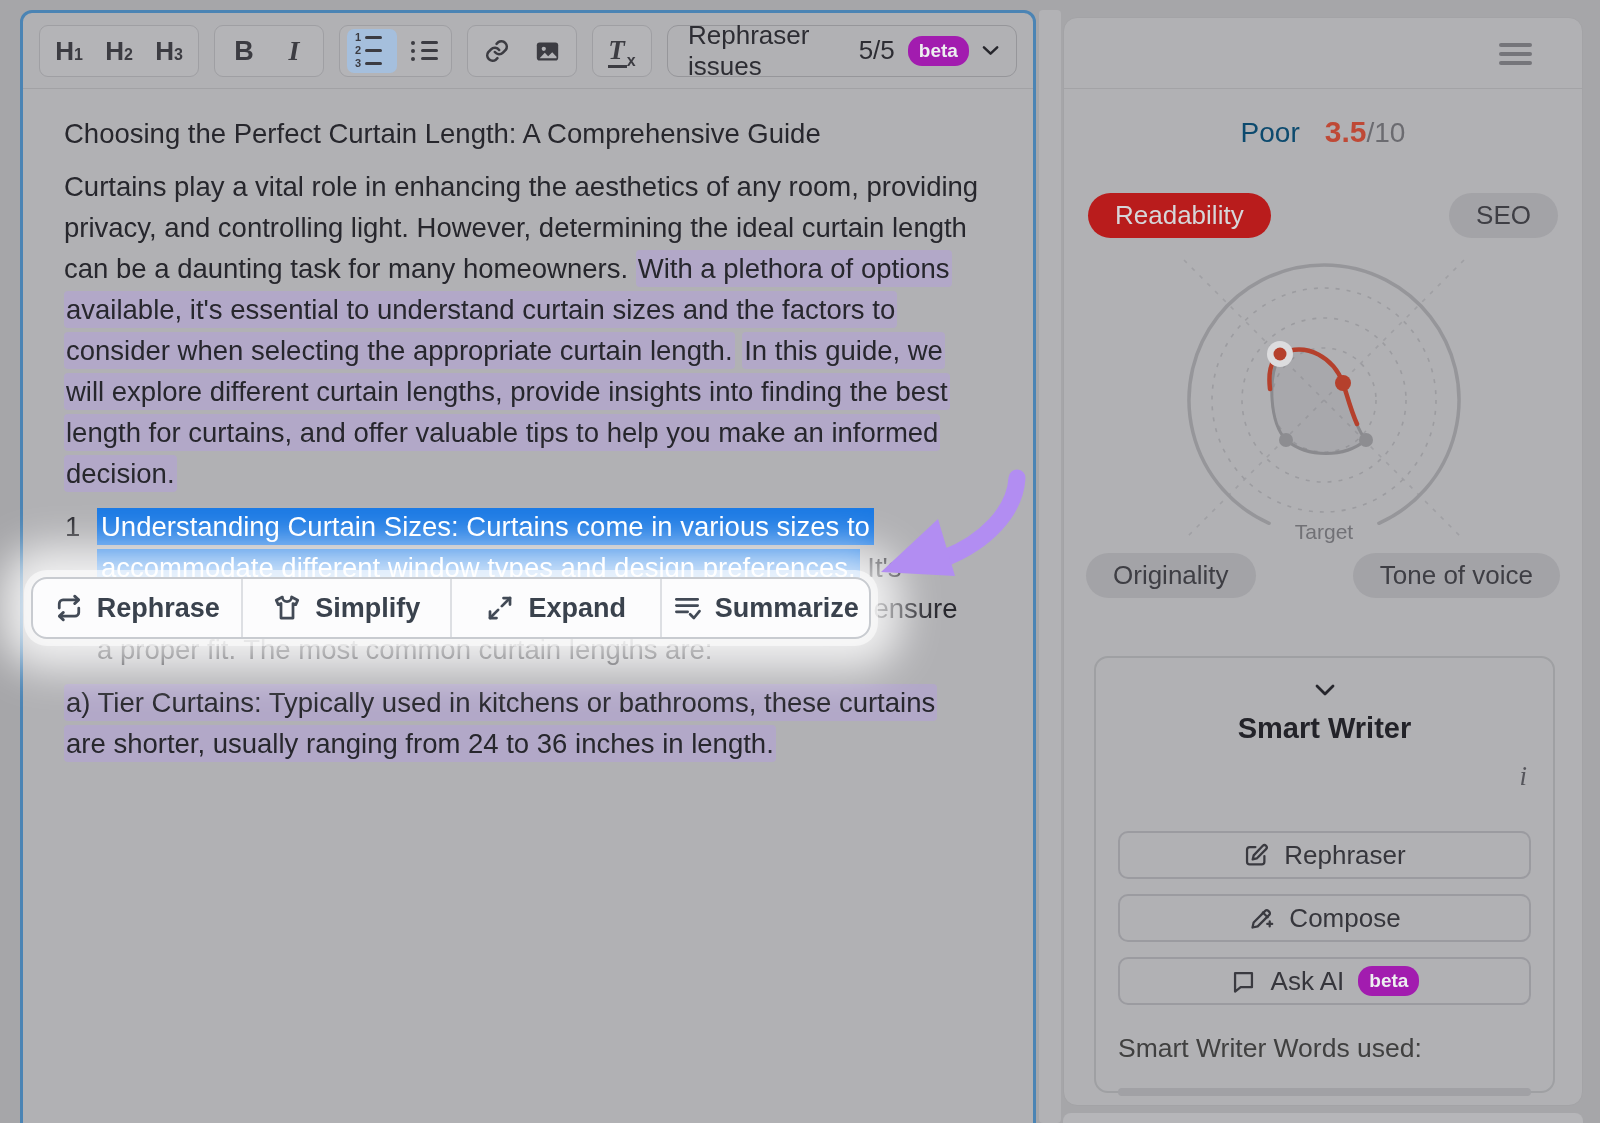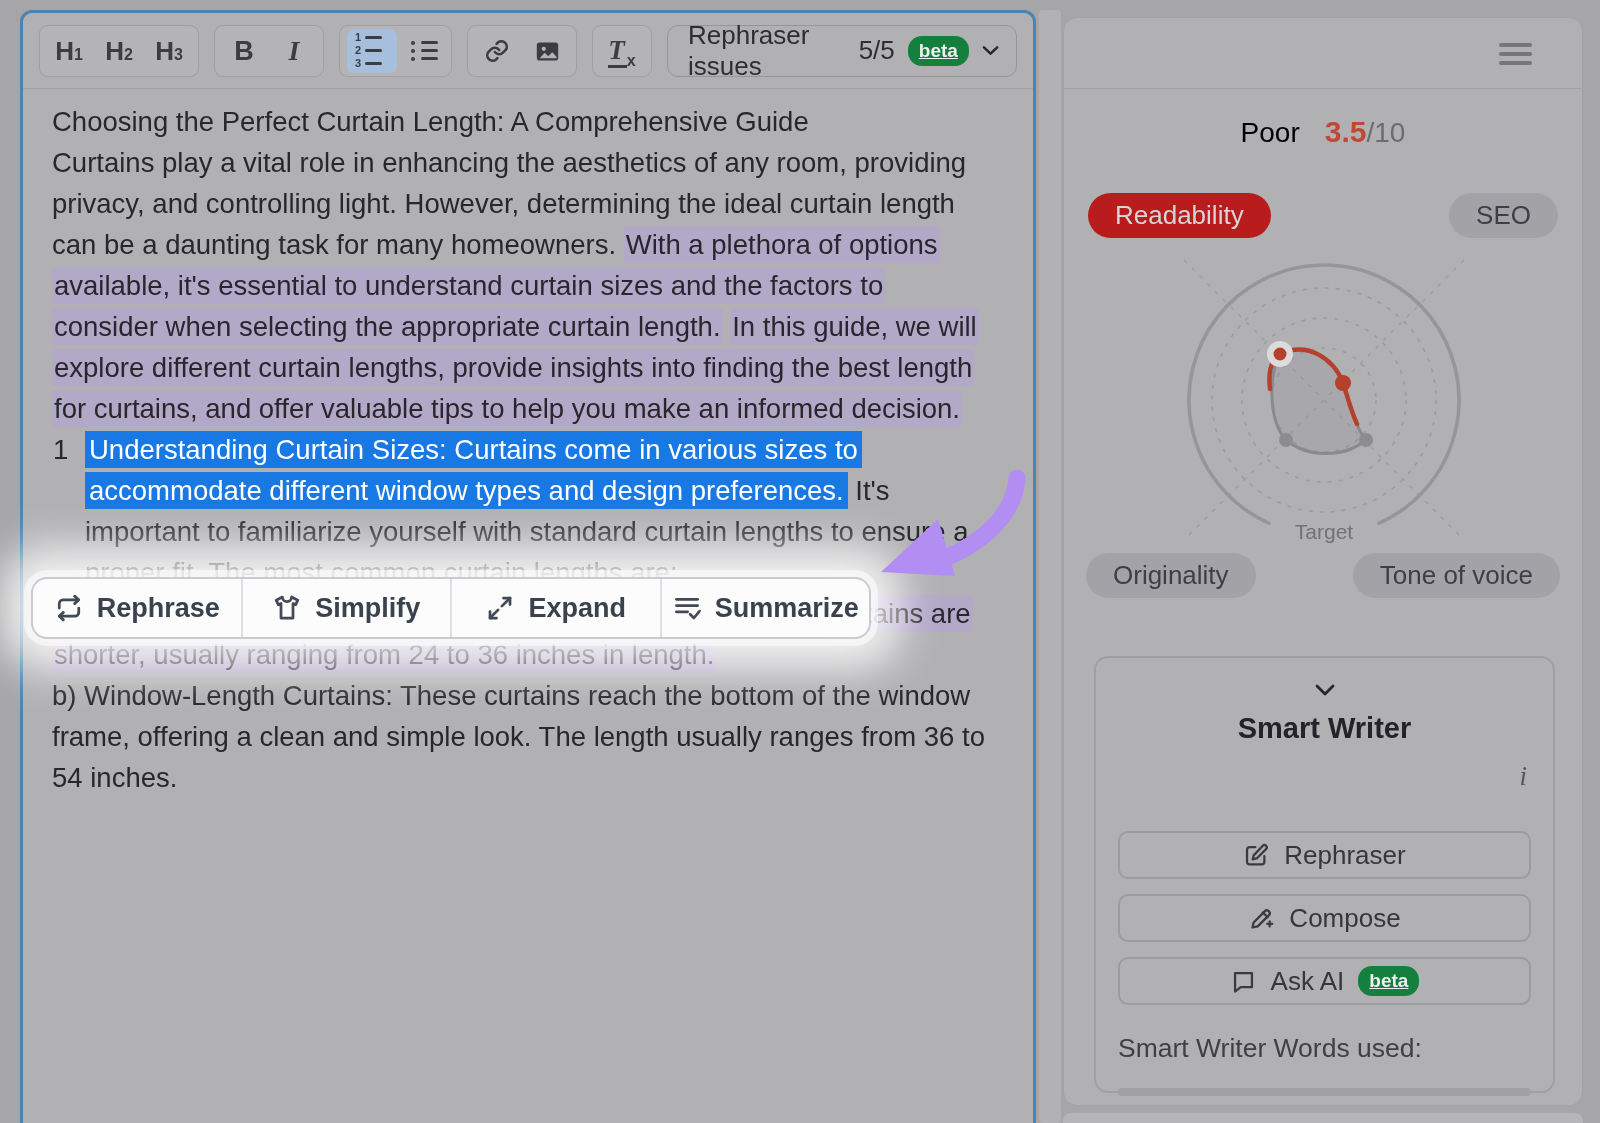--- a/index.html
+++ b/index.html
@@ -24,25 +24,25 @@
   .ol-num { font-size:11px; font-weight:700; color:#3c3c42; width:8px; line-height:9px; text-align:right; }
   .bar { width:17px; height:3px; background:#3c3c42; border-radius:1.5px; }
   .dot { width:4px; height:4px; background:#3c3c42; border-radius:50%; margin:0 2px; }
   .tx-wrap { display:flex; align-items:flex-end; height:34px; margin-top:5px; }
   .tx-t { font-family:"Liberation Serif", serif; font-style:italic; font-weight:700; font-size:27px; line-height:27px;
           border-bottom:3px solid #3c3c42; padding:0 2px 1px 0; }
   .tx-x { font-size:16px; font-weight:700; line-height:14px; }
   .hl-issues { margin-left:auto; margin-right:16px; display:flex; align-items:center; gap:13px; height:52px;
                padding:0 17px 0 20px; border:1px solid #96969a; border-radius:11px; box-sizing:border-box;
                font-size:26px; color:#2d2d33; cursor:pointer; }
-  .beta { background:#15803d; color:#edeff0; font-size:19px; font-weight:700; padding:4px 11px; border-radius:14px;text-decoration:underline; }
+  .beta { background:#a21caf; color:#edeff0; font-size:19px; font-weight:700; padding:4px 11px; border-radius:14px; }
 
   
   .doc { position:absolute; left:29px; top:88px; width:940px; font-size:27.5px; line-height:41px; color:#27272d; }
-  .doc p { margin:0; }
+  .doc p { margin:12px; }
   .t-title { margin-top:22px; }
   .p1 { margin-top:42px; }
   .hl  { background:#b2a8c8; border-radius:4px; padding:3px 2px; -webkit-box-decoration-break:clone; box-decoration-break:clone; }
   .sel { background:#1878e4; color:#ffffff; padding:3px 4px; -webkit-box-decoration-break:clone; box-decoration-break:clone; }
   .list1 { margin-top:122px; position:relative; padding-left:33px; }
   .num { position:absolute; left:1px; top:0; }
   .pa { margin-top:18px; }
   .pb { margin-top:42px; }
 
   
@@ -58,21 +58,21 @@
 
   .strip { position:absolute; left:1039px; top:10px; width:22px; height:1113px; background:#b2b2b5; border-radius:4px; }
 
   
   .panel { position:absolute; left:1063px; top:17px; width:520px; height:1089px; box-sizing:border-box;
            background:#b1b1b4; border:1px solid #a3a3a6; border-radius:14px; }
   .panel-head { height:70px; border-bottom:1px solid #a3a3a6; position:relative; }
   .burger { position:absolute; right:50px; top:25px; display:flex; flex-direction:column; gap:5px; cursor:pointer; }
   .burger div { width:33px; height:4px; background:#75757a; border-radius:2px; }
   .score { text-align:center; margin-top:26px; font-size:28px; color:#6b6b70; }
-  .score .lbl { color:#000000; margin-right:25px; }
+  .score .lbl { color:#0c4a6e; margin-right:25px; }
   .score .val { color:#bf4936; font-weight:700; font-size:30px; }
   .tabs1 { display:flex; justify-content:space-between; padding:0 24px; margin-top:44px; }
   .pill { height:45px; display:flex; align-items:center; padding:0 27px; border-radius:23px; font-size:26px;
           background:#a3a3a7; color:#3e3e44; cursor:pointer; }
   .pill.dark { background:#b91c1c; color:#d6d6d9; }
   .gauge { position:absolute; left:0; top:233px; }
   .tabs2 { position:absolute; top:535px; left:0; right:0; display:flex; justify-content:space-between; padding:0 22px; }
 
   .sw { position:absolute; left:30px; top:638px; width:461px; height:437px; box-sizing:border-box;
         border:2px solid #9fa0a3; border-radius:14px; }
@@ -184,21 +184,20 @@
           <polyline points="2.5,2.5 11,10.5 19.5,2.5" fill="none" stroke="#26262c" stroke-width="3.2" stroke-linecap="round" stroke-linejoin="round"></polyline>
         </svg>
       </div>
     </div>
 
     <div class="doc">
       <p class="t-title">Choosing the Perfect Curtain Length: A Comprehensive Guide</p>
       <p class="p1"><span>Curtains play a vital role in enhancing the aesthetics of any room, providing privacy, and controlling light. However, determining the ideal curtain length can be a daunting task for many homeowners. </span><span class="hl">With a plethora of options available, it's essential to understand curtain sizes and the factors to consider when selecting the appropriate curtain length.</span><span> </span><span class="hl">In this guide, we will explore different curtain lengths, provide insights into finding the best length for curtains, and offer valuable tips to help you make an informed decision.</span></p>
       <p class="list1"><span class="num">1</span><span class="sel">Understanding Curtain Sizes: Curtains come in various sizes to accommodate different window types and design preferences.</span><span> It's important to familiarize yourself with standard curtain lengths to ensure a proper fit. The most common curtain lengths are:</span></p>
       <p class="pa"><span class="hl">a) Tier Curtains: Typically used in kitchens or bathrooms, these curtains are shorter, usually ranging from 24 to 36 inches in length.</span></p>
-      <p class="pb">b) Window-Length Curtains: These curtains reach the bottom of the window frame, offering a clean and simple look. The length usually ranges from 36 to 54 inches.</p>
     </div>
 
     <div class="ai-bar">
       <div class="ai-btn">
         <svg class="ai-ic" viewBox="0 0 24 24">
           <path d="M16.5 2.5 l3.2 3 -3.2 3"></path>
             <path d="M4.2 12 v-3.5 a3 3 0 0 1 3-3 h12.2"></path>
           <path d="M7.5 21.5 l-3.2-3 3.2-3"></path>
             <path d="M19.8 12 v3.5 a3 3 0 0 1 -3 3 H4.6"></path>
         </svg>

